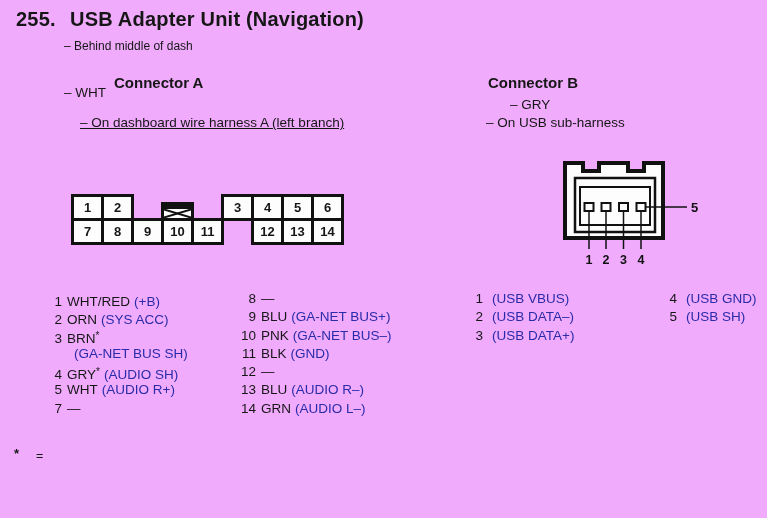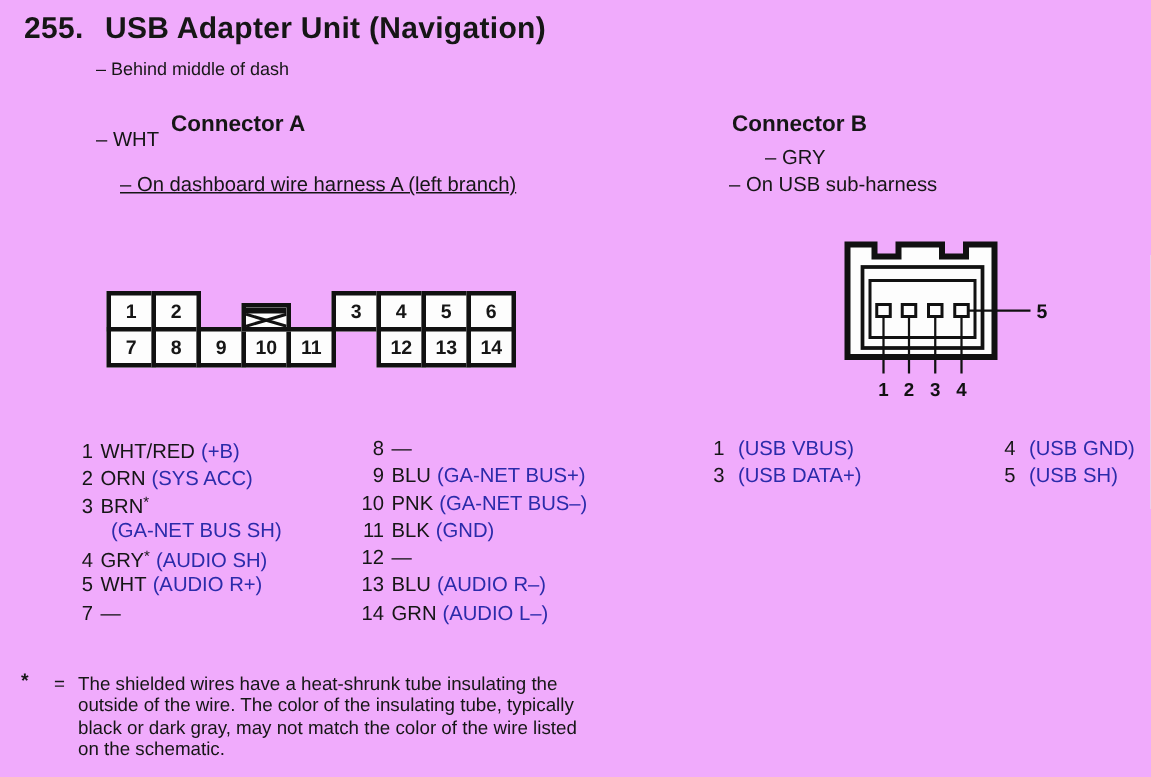--- a/index.html
+++ b/index.html
@@ -125,30 +125,25 @@
     <div class="prow"><span class="pnum n21">9</span><span><span>BLU</span><span class="pfn">(GA-NET BUS+)</span></span></div>
     <div class="prow"><span class="pnum n21">10</span><span><span>PNK</span><span class="pfn">(GA-NET BUS–)</span></span></div>
     <div class="prow"><span class="pnum n21">11</span><span><span>BLK</span><span class="pfn">(GND)</span></span></div>
     <div class="prow"><span class="pnum n21">12</span><span><span>—</span></span></div>
     <div class="prow"><span class="pnum n21">13</span><span><span>BLU</span><span class="pfn">(AUDIO R–)</span></span></div>
     <div class="prow"><span class="pnum n21">14</span><span><span>GRN</span><span class="pfn">(AUDIO L–)</span></span></div>
   </div>
 
   <div class="plist" style="left:475px;top:290px;">
     <div class="prow"><span class="pnum n8">1</span><span class="pfn">(USB VBUS)</span></div>
+    <div class="prow"><span class="pnum n8">2</span><span class="pfn">(USB DATA–)</span></div>
     <div class="prow"><span class="pnum n8">3</span><span class="pfn">(USB DATA+)</span></div>
   </div>
 
   <div class="plist" style="left:648px;top:290px;margin-left:16px;">
     <div class="prow"><span class="pnum n13">4</span><span class="pfn">(USB GND)</span></div>
     <div class="prow"><span class="pnum n13">5</span><span class="pfn">(USB SH)</span></div>
   </div>
 
   <span class="abs fn-sym" style="left:14px;top:446px;">*</span>
   <span class="abs fn-eq" style="left:36px;top:449px;">=</span>
-  <div class="abs fn-lines" style="left:52px;top:449px;width:370px;">
-    <div>The shielded wires have a heat-shrunk tube insulating the</div>
-    <div>outside of the wire. The color of the insulating tube, typically</div>
-    <div>black or dark gray, may not match the color of the wire listed</div>
-    <div>on the schematic.</div>
-  </div>
 
 </div>
 
 </body></html>

